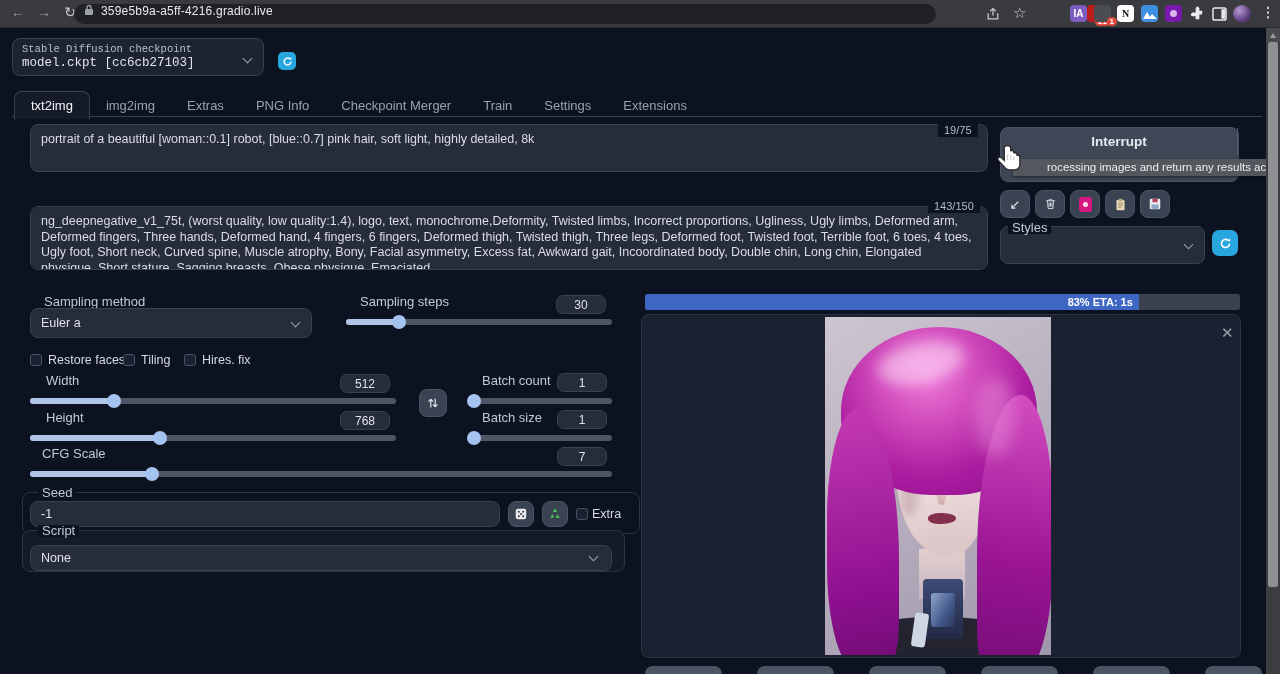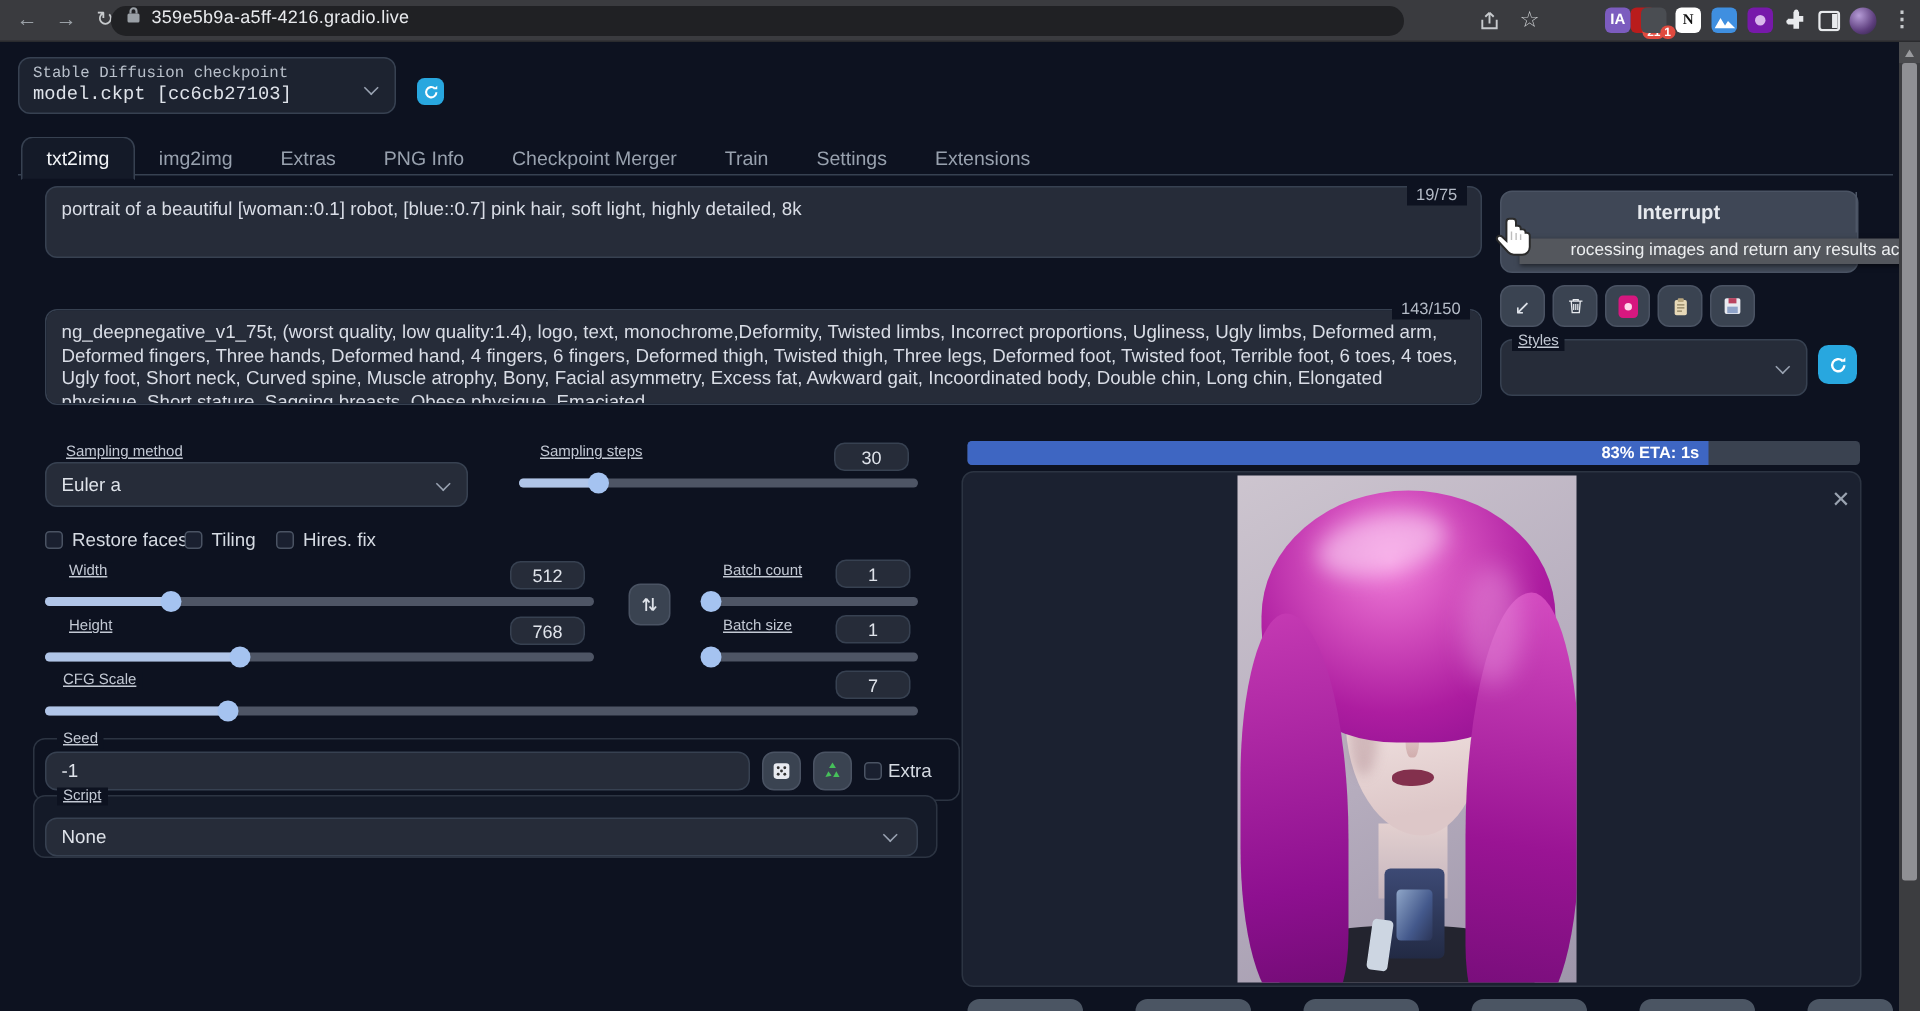--- a/index.html
+++ b/index.html
@@ -12,21 +12,21 @@
 
   
   .chrome { position:absolute; left:0; top:0; width:1280px; height:28px; background:#3a3b3f; border-bottom:1px solid #2a2b2e; }
   .nav-glyph { position:absolute; top:4px; font-size:14px; color:#9aa0a6; width:20px; text-align:center; }
   .omnibox { position:absolute; left:74px; top:4px; width:862px; height:20px; background:#202124; border-radius:10px; display:flex; padding:0 10px; gap:7px; }
   .omnibox .url { font-size:12px; color:#e8eaed; letter-spacing:.2px; }
   .ext { position:absolute; top:5px; width:17px; height:17px; border-radius:4px; font-size:10px; display:flex; align-items:center; justify-content:center; font-weight:bold; }
   .badge { position:absolute; right:-6px; bottom:-4px; background:#e04a3f; color:#fff; font-size:8px; font-weight:bold; border-radius:6px; padding:0 3px; line-height:9px; height:9px; }
 
   
-  .legend { position:absolute; font-size:10px; color:#c3c9d4; background:#0d1220; padding:0 4px; line-height:12px; white-space:nowrap;text-decoration:underline; }
+  .legend { position:absolute; font-size:13px; color:#c3c9d4; background:#0d1220; padding:0 4px; line-height:12px; white-space:nowrap; }
   .inputbox { position:absolute; background:#262c39; border:1px solid #374151; border-radius:8px; color:#dfe3ea; font-size:12.5px; display:flex; align-items:center; padding:0 10px; }
   .numbox { position:absolute; width:50px; height:19px; background:#262c39; border:1px solid #374151; border-radius:7px; color:#dfe3ea; font-size:12px; display:flex; align-items:center; justify-content:center; }
   .chev { width:7px; height:7px; border-right:1.6px solid #9aa3b2; border-bottom:1.6px solid #9aa3b2; transform:rotate(45deg); margin-top:-4px; }
   .slider { position:absolute; height:6px; border-radius:3px; background:#4e5565; }
   .slider .fill { position:absolute; left:0; top:0; bottom:0; background:#b0c5e8; border-radius:3px; }
   .slider .thumb { position:absolute; top:50%; width:14px; height:14px; border-radius:50%; background:#a5c3f0; transform:translate(-7px,-7px); }
   .cb { position:absolute; width:12px; height:12px; border:1.5px solid #4a5363; border-radius:3px; background:#1a2030; }
   .cb-label { position:absolute; font-size:12.5px; color:#d5dae2; }
   .iconbtn { position:absolute; background:#3a4351; border:1px solid #4a5363; border-radius:8px; display:flex; align-items:center; justify-content:center; color:#dfe3ea; }
   .counter { position:absolute; font-size:11px; color:#b4bbc7; background:#0d1220; padding:0 6px; line-height:13px; }

